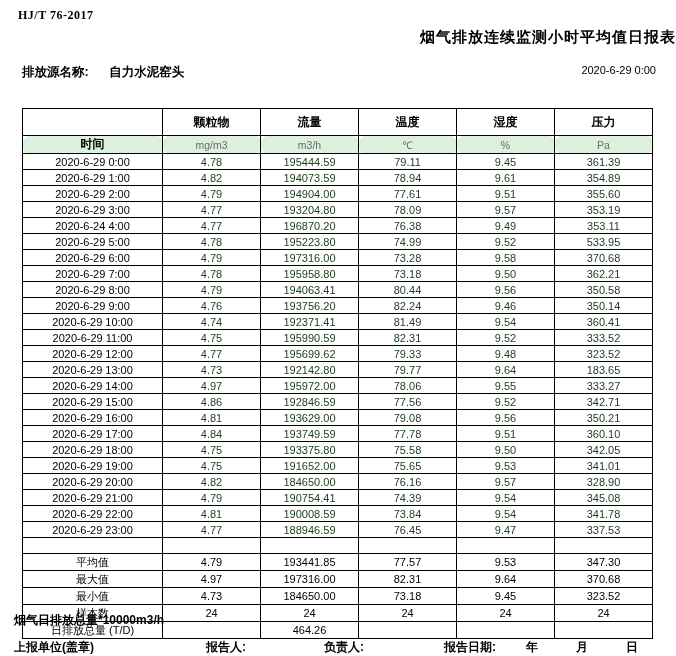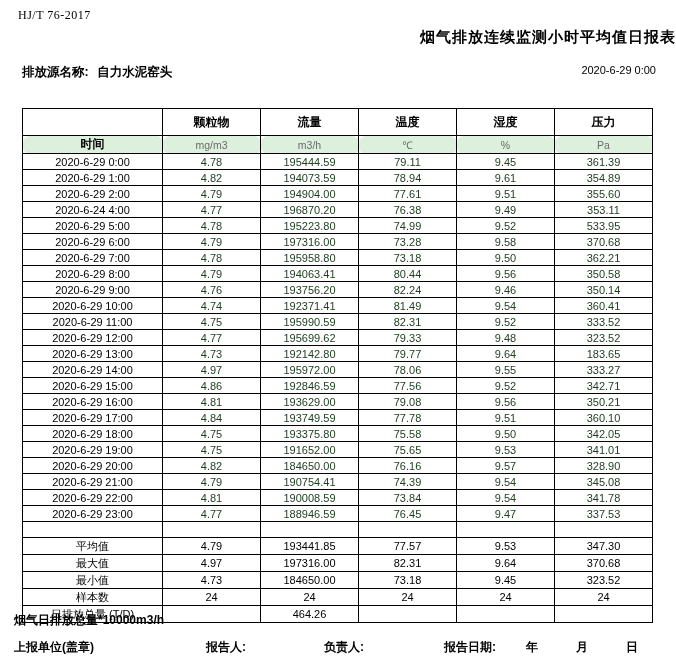--- a/index.html
+++ b/index.html
@@ -13,21 +13,21 @@
     font-family: "Liberation Sans", sans-serif;
     color: #000000;
     position: relative;
     overflow: hidden;
   }
   .std-line {
     position: absolute;
     top: 8px;
     left: 18px;
     font-size: 12px;
-    font-weight: normal;
+    font-weight: bold;
     letter-spacing: 0.5px;
     font-family: "Liberation Serif", serif;
   }
   .title {
     position: absolute;
     top: 28px;
     left: 0;
     width: 676px;
     text-align: right;
     font-size: 15px;
@@ -41,21 +41,21 @@
     width: 634px;
     height: 18px;
   }
   .src-label {
     font-size: 12.5px;
     font-weight: bold;
   }
   .src-value {
     font-size: 12.5px;
     font-weight: bold;
-    margin-left: 4px;
+    margin-left: 16px;
   }
   .date-stamp {
     position: absolute;
     right: 0;
     top: 2px;
     font-size: 11px;
   }
   table.main {
     position: absolute;
     top: 108px;
@@ -195,20 +195,28 @@
       <td class="v">9.61</td>
       <td class="v">354.89</td>
     </tr>
     <tr class="data">
       <td>2020-6-29 2:00</td>
       <td class="v">4.79</td>
       <td class="v">194904.00</td>
       <td class="v">77.61</td>
       <td class="v">9.51</td>
       <td class="v">355.60</td>
+    </tr>
+    <tr class="data">
+      <td>2020-6-29 3:00</td>
+      <td class="v">4.77</td>
+      <td class="v">193204.80</td>
+      <td class="v">78.09</td>
+      <td class="v">9.57</td>
+      <td class="v">353.19</td>
     </tr>
     <tr class="data">
       <td>2020-6-24 4:00</td>
       <td class="v">4.77</td>
       <td class="v">196870.20</td>
       <td class="v">76.38</td>
       <td class="v">9.49</td>
       <td class="v">353.11</td>
     </tr>
     <tr class="data">

